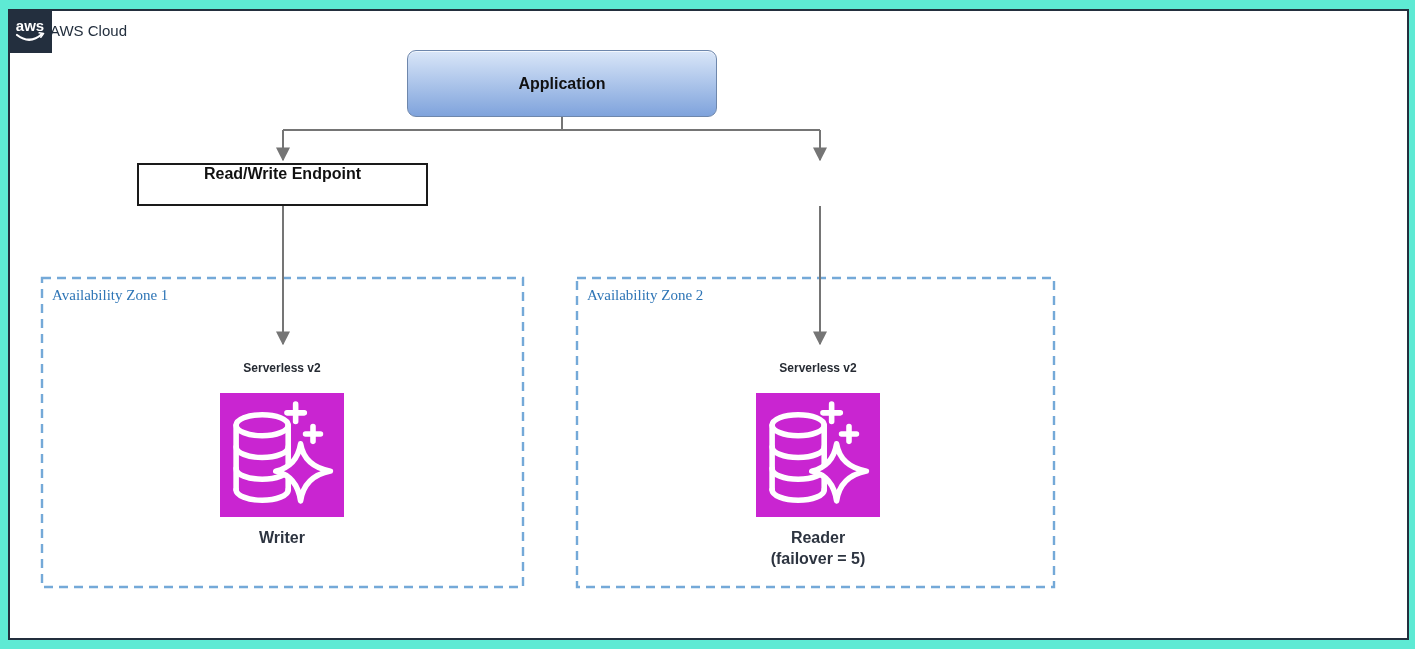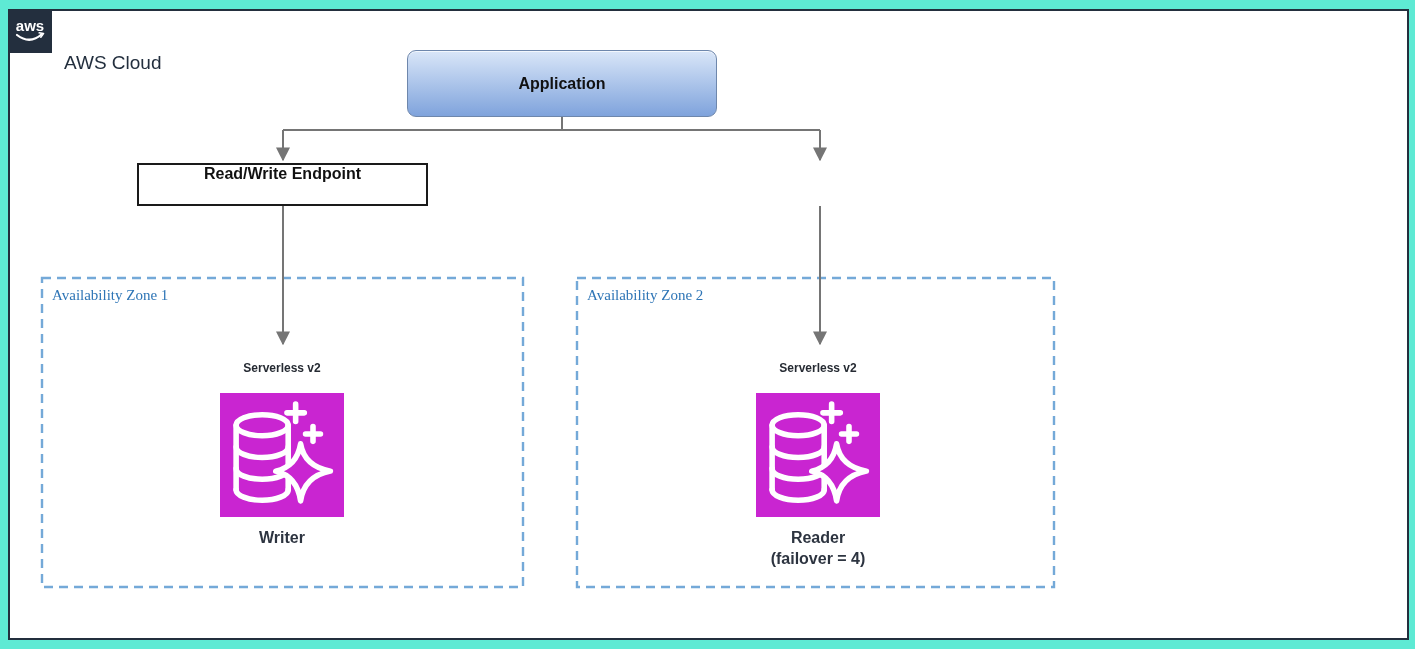--- a/index.html
+++ b/index.html
@@ -25,26 +25,25 @@
     background: #ffffff;
   }
   .aws-logo {
     position: absolute; left: -2px; top: -2px;
     width: 44px; height: 44px;
     background: var(--border-navy, #232F3E);
     color: #ffffff;
     display: flex; align-items: center; justify-content: center;
   }
   .cloud-title {
-    position: absolute; left: 54px; top: -2px;
+    position: absolute; left: 40px; top: -2px;
     height: 44px; line-height: 44px;
-    font-size: 19px;
+    font-size: 15px;
     color: var(--border-navy, #232F3E);
     white-space: nowrap;
-    margin-top: 32px;
   }
 
   
   svg.overlay {
     position: absolute; left: 0; top: 0;
     width: 1415px; height: 649px;
     pointer-events: none;
   }
   .conn { stroke: var(--arrow-gray, #757575); stroke-width: 2; fill: none; }
   .arrowhead { fill: var(--arrow-gray, #757575); }
@@ -185,16 +184,16 @@
         <path d="M55,26 L55,78"></path>
         <path d="M13,78 a21,8.5 0 0 0 42,0"></path>
         <path d="M13,43.5 a21,8.5 0 0 0 42,0"></path>
         <path d="M13,61 a21,8.5 0 0 0 42,0"></path>
         <path d="M61,9 L61,23 M54,16 L68,16"></path>
         <path d="M75,27 L75,39 M69,33 L81,33"></path>
       </g>
       <path d="M65,41 Q68,59 89,63 Q68,67 65,87 Q62,67 45,63 Q62,59 65,41 Z" fill="var(--db-magenta, #C925D1)" stroke="#ffffff" stroke-width="4.5" stroke-linejoin="round"></path>
     </svg>
     <div class="role-label">Reader</div>
-    <div class="role-note">(failover = 4)</div>
+    <div class="role-note">(failover = 5)</div>
   </div>
 
 </div>
 
 </body></html>

